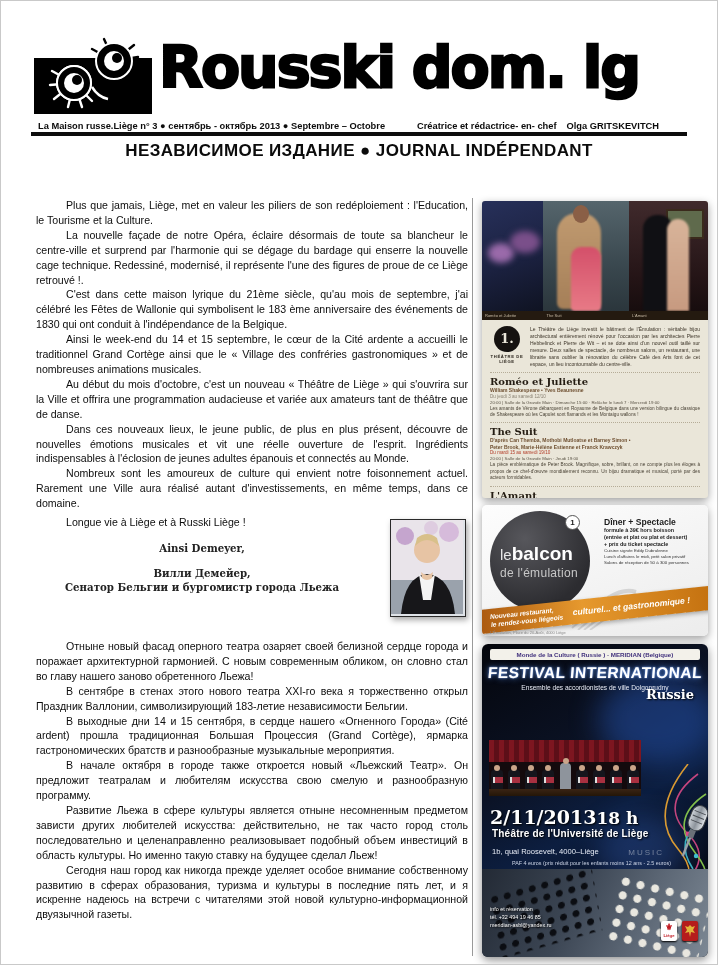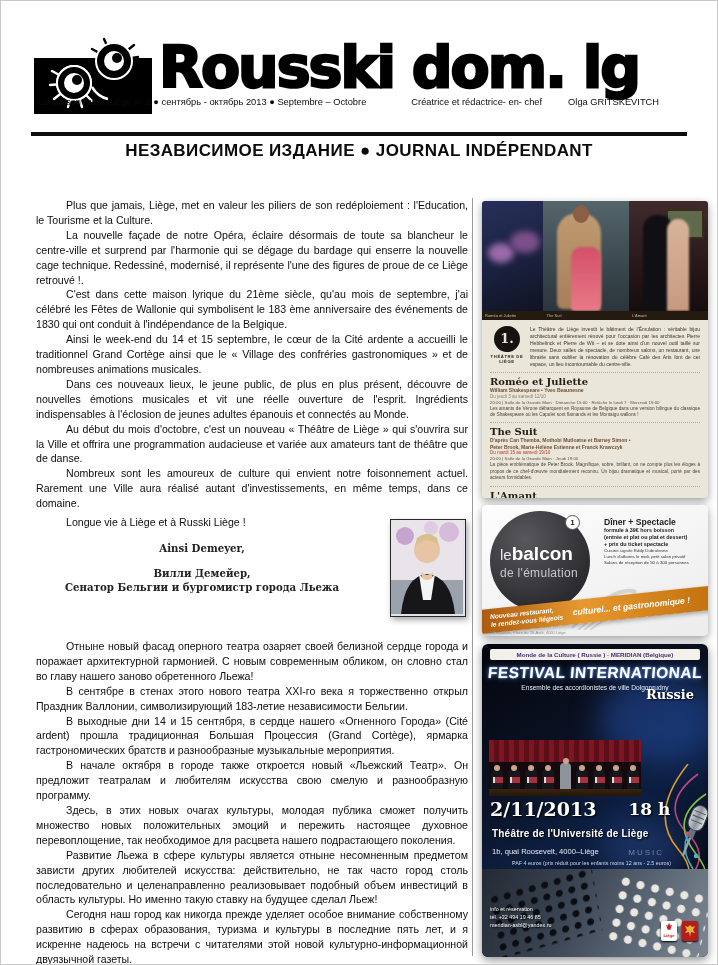--- a/index.html
+++ b/index.html
@@ -5,24 +5,24 @@
   html,body{margin:0;padding:0;background:#ffffff;}
   .page{position:relative;width:718px;height:965px;background:#fff;overflow:hidden;
         border:1px solid #c9c9c9;box-sizing:border-box;
         font-family:"Liberation Sans",sans-serif;color:#111;}
 
   
   .logo{position:absolute;left:33px;top:26px;width:120px;height:88px;}
   .masthead{position:absolute;left:158px;top:28px;width:545px;margin:0;text-align:left;
             font-family:"DejaVu Sans",sans-serif;font-weight:900;font-size:57px;line-height:76px;
             letter-spacing:-2px;color:#000;-webkit-text-stroke:2.4px #000;}
-  .byline{position:absolute;left:37px;right:34px;top:96px;display:flex;align-items:flex-end;
-          font-size:9.3px;font-weight:400;color:#0c0c0c;white-space:nowrap;}
+  .byline{position:absolute;left:37px;right:34px;top:120px;display:flex;align-items:flex-end;
+          font-size:9.3px;font-weight:700;color:#0c0c0c;white-space:nowrap;}
   .byline .ed-label{margin-left:auto;}
-  .byline .ed-name{margin-left:26px;margin-right:24px;}
+  .byline .ed-name{margin-left:10px;margin-right:24px;}
   .rule{position:absolute;left:30px;right:30px;top:131px;height:4px;background:#0d0d0d;}
   .subtitle{position:absolute;left:0;right:0;top:140px;text-align:center;
             font-size:17px;font-weight:800;letter-spacing:.4px;color:#0b0b0b;}
 
   
   .col-left{position:absolute;left:35px;top:197px;width:432px;}
   .para{margin:0;text-indent:30px;text-align:justify;font-size:10.6px;line-height:14.9px;color:#0d0d0d;}
   .sig-area{margin-top:2px;}
   .portrait{float:right;width:74px;height:96px;margin:4px 2px 6px 12px;border:1px solid #2a2a2a;
             box-shadow:2px 3px 6px rgba(0,0,0,.35);background:#dfe3e8;overflow:hidden;}
@@ -124,21 +124,21 @@
   .ex-curtain{position:absolute;left:0;right:0;top:0;height:22px;
               background:repeating-linear-gradient(90deg,#7d1620 0 5px,#5c0f18 5px 10px);filter:blur(.5px);}
   .ex-floor{position:absolute;left:0;right:0;bottom:0;height:7px;background:linear-gradient(180deg,#3a2414,#241608);}
   .ex-performers{position:absolute;left:2px;right:2px;bottom:6px;height:30px;display:flex;
                  justify-content:space-between;align-items:flex-end;}
   .ex-performers i{position:relative;display:block;width:12px;height:20px;background:#15151c;border-radius:3px 3px 0 0;}
   .ex-performers i::before{content:"";position:absolute;left:3px;top:-5px;width:6px;height:6px;border-radius:50%;background:#caa58a;}
   .ex-performers i::after{content:"";position:absolute;left:2px;top:7px;width:8px;height:6px;background:#a83040;border-left:2px solid #ddd;}
   .ex-performers i.conductor{width:11px;height:27px;background:#8e949c;border-radius:4px 4px 0 0;}
   .ex-performers i.conductor::after{display:none;}
-  .ex-daterow{position:absolute;left:8px;top:154px;display:flex;align-items:center;gap:32px;
+  .ex-daterow{position:absolute;left:8px;top:162px;display:flex;align-items:flex-end;
               font-family:"DejaVu Serif",serif;font-weight:700;text-shadow:1px 1px 2px #000;}
   .ex-date{font-size:19px;}
   .ex-time{font-size:17px;}
   .ex-venue{position:absolute;left:10px;top:184px;font-size:10px;font-weight:800;letter-spacing:.2px;
             text-shadow:1px 1px 2px #000;}
   .ex-addr{position:absolute;left:10px;top:203px;font-size:7.6px;color:#e6ebf5;}
   .ex-music{position:absolute;right:44px;top:204px;font-size:8px;letter-spacing:2px;color:rgba(255,255,255,.38);}
   .ex-paf{position:absolute;left:30px;top:216px;font-size:5.4px;color:#ccd4e6;}
   .ex-accordion{position:absolute;left:0;right:0;bottom:0;height:88px;
                 background:linear-gradient(115deg,#232a35 0%,#3c4654 40%,#5d6876 70%,#7d8894 100%);}
@@ -200,22 +200,22 @@
     <span class="ed-name">Olga GRITSKEVITCH</span>
   </div>
   <div class="rule"></div>
   <div class="subtitle">НЕЗАВИСИМОЕ ИЗДАНИЕ    ●    JOURNAL INDÉPENDANT</div>
 
   <div class="col-left">
     <p class="para">Plus que jamais, Liège, met en valeur les piliers de son redéploiement : l'Education, le Tourisme et la Culture.</p>
     <p class="para">La nouvelle façade de notre Opéra, éclaire désormais de toute sa blancheur le centre-ville et surprend par l'harmonie qui se dégage du bardage qui enserre la nouvelle cage technique. Redessiné, modernisé, il représente l'une des figures de proue de ce Liège retrouvé !.</p>
     <p class="para">C'est dans cette maison lyrique du 21ème siècle, qu'au mois de septembre, j'ai célébré les Fêtes de Wallonie qui symbolisent le 183 ème anniversaire des événements de 1830 qui ont conduit à l'indépendance de la Belgique.</p>
     <p class="para">Ainsi le week-end du 14 et 15 septembre, le cœur de la Cité ardente a accueilli le traditionnel Grand Cortège ainsi que le « Village des confréries gastronomiques » et de nombreuses animations musicales.</p>
+    <p class="para">Au début du mois d'octobre, c'est un nouveau « Théâtre de Liège » qui s'ouvrira sur la Ville et offrira une programmation audacieuse et variée aux amateurs tant de théâtre que de danse.</p>
     <p class="para">Dans ces nouveaux lieux, le jeune public, de plus en plus présent, découvre de nouvelles émotions musicales et vit une réelle ouverture de l'esprit. Ingrédients indispensables à l'éclosion de jeunes adultes épanouis et connectés au Monde.</p>
-    <p class="para">Au début du mois d'octobre, c'est un nouveau « Théâtre de Liège » qui s'ouvrira sur la Ville et offrira une programmation audacieuse et variée aux amateurs tant de théâtre que de danse.</p>
     <p class="para">Nombreux sont les amoureux de culture qui envient notre foisonnement actuel. Rarement une Ville aura réalisé autant d'investissements, en même temps, dans ce domaine.</p>
 
     <div class="sig-area">
       <div class="portrait">
         <svg width="72" height="94" viewBox="0 0 72 94">
           <rect width="72" height="94" fill="#e9e4ea"></rect>
           <circle cx="14" cy="16" r="9" fill="#b58ac2" opacity=".7"></circle>
           <circle cx="58" cy="12" r="10" fill="#c9a0d0" opacity=".6"></circle>
           <circle cx="40" cy="8" r="7" fill="#d8c2dc" opacity=".7"></circle>
           <rect y="60" width="72" height="34" fill="#9aa2ac"></rect>
@@ -234,21 +234,20 @@
         <div>Сенатор Бельгии и бургомистр города Льежа</div>
       </div>
       <div style="clear:both;"></div>
     </div>
 
     <div class="ru-block">
       <p class="para">Отныне новый фасад оперного театра озаряет своей белизной сердце города и поражает архитектурной гармонией. С новым современным обликом, он словно стал во главу нашего заново обретенного Льежа!</p>
       <p class="para">В сентябре в стенах этого нового театра XXI-го века я торжественно открыл Праздник Валлонии, символизирующий 183-летие независимости Бельгии.</p>
       <p class="para">В выходные дни 14 и 15 сентября, в сердце нашего «Огненного Города» (Cité ardent) прошла традиционная Большая Процессия (Grand Cortège), ярмарка гастрономических братств и разнообразные музыкальные мероприятия.</p>
       <p class="para">В начале октября в городе также откроется новый «Льежский Театр». Он предложит театралам и любителям искусства свою смелую и разнообразную программу.</p>
-      <p class="para">Здесь, в этих новых очагах культуры, молодая публика сможет получить множество новых положительных эмоций и пережить настоящее духовное перевоплощение, так необходимое для расцвета нашего подрастающего поколения.</p>
       <p class="para">Развитие Льежа в сфере культуры является отныне несомненным предметом зависти других любителей искусства: действительно, не так часто город столь последовательно и целенаправленно реализовывает подобный объем инвестиций в область культуры. Но именно такую ставку на будущее сделал Льеж!</p>
       <p class="para">Сегодня наш город как никогда прежде уделяет особое внимание собственному развитию в сферах образования, туризма и культуры в последние пять лет, и я искренне надеюсь на встречи с читателями этой новой культурно-информационной двуязычной газеты.</p>
 
     </div>
   </div>
 
   <div class="divider"></div>
 
   <aside class="col-right">
 

